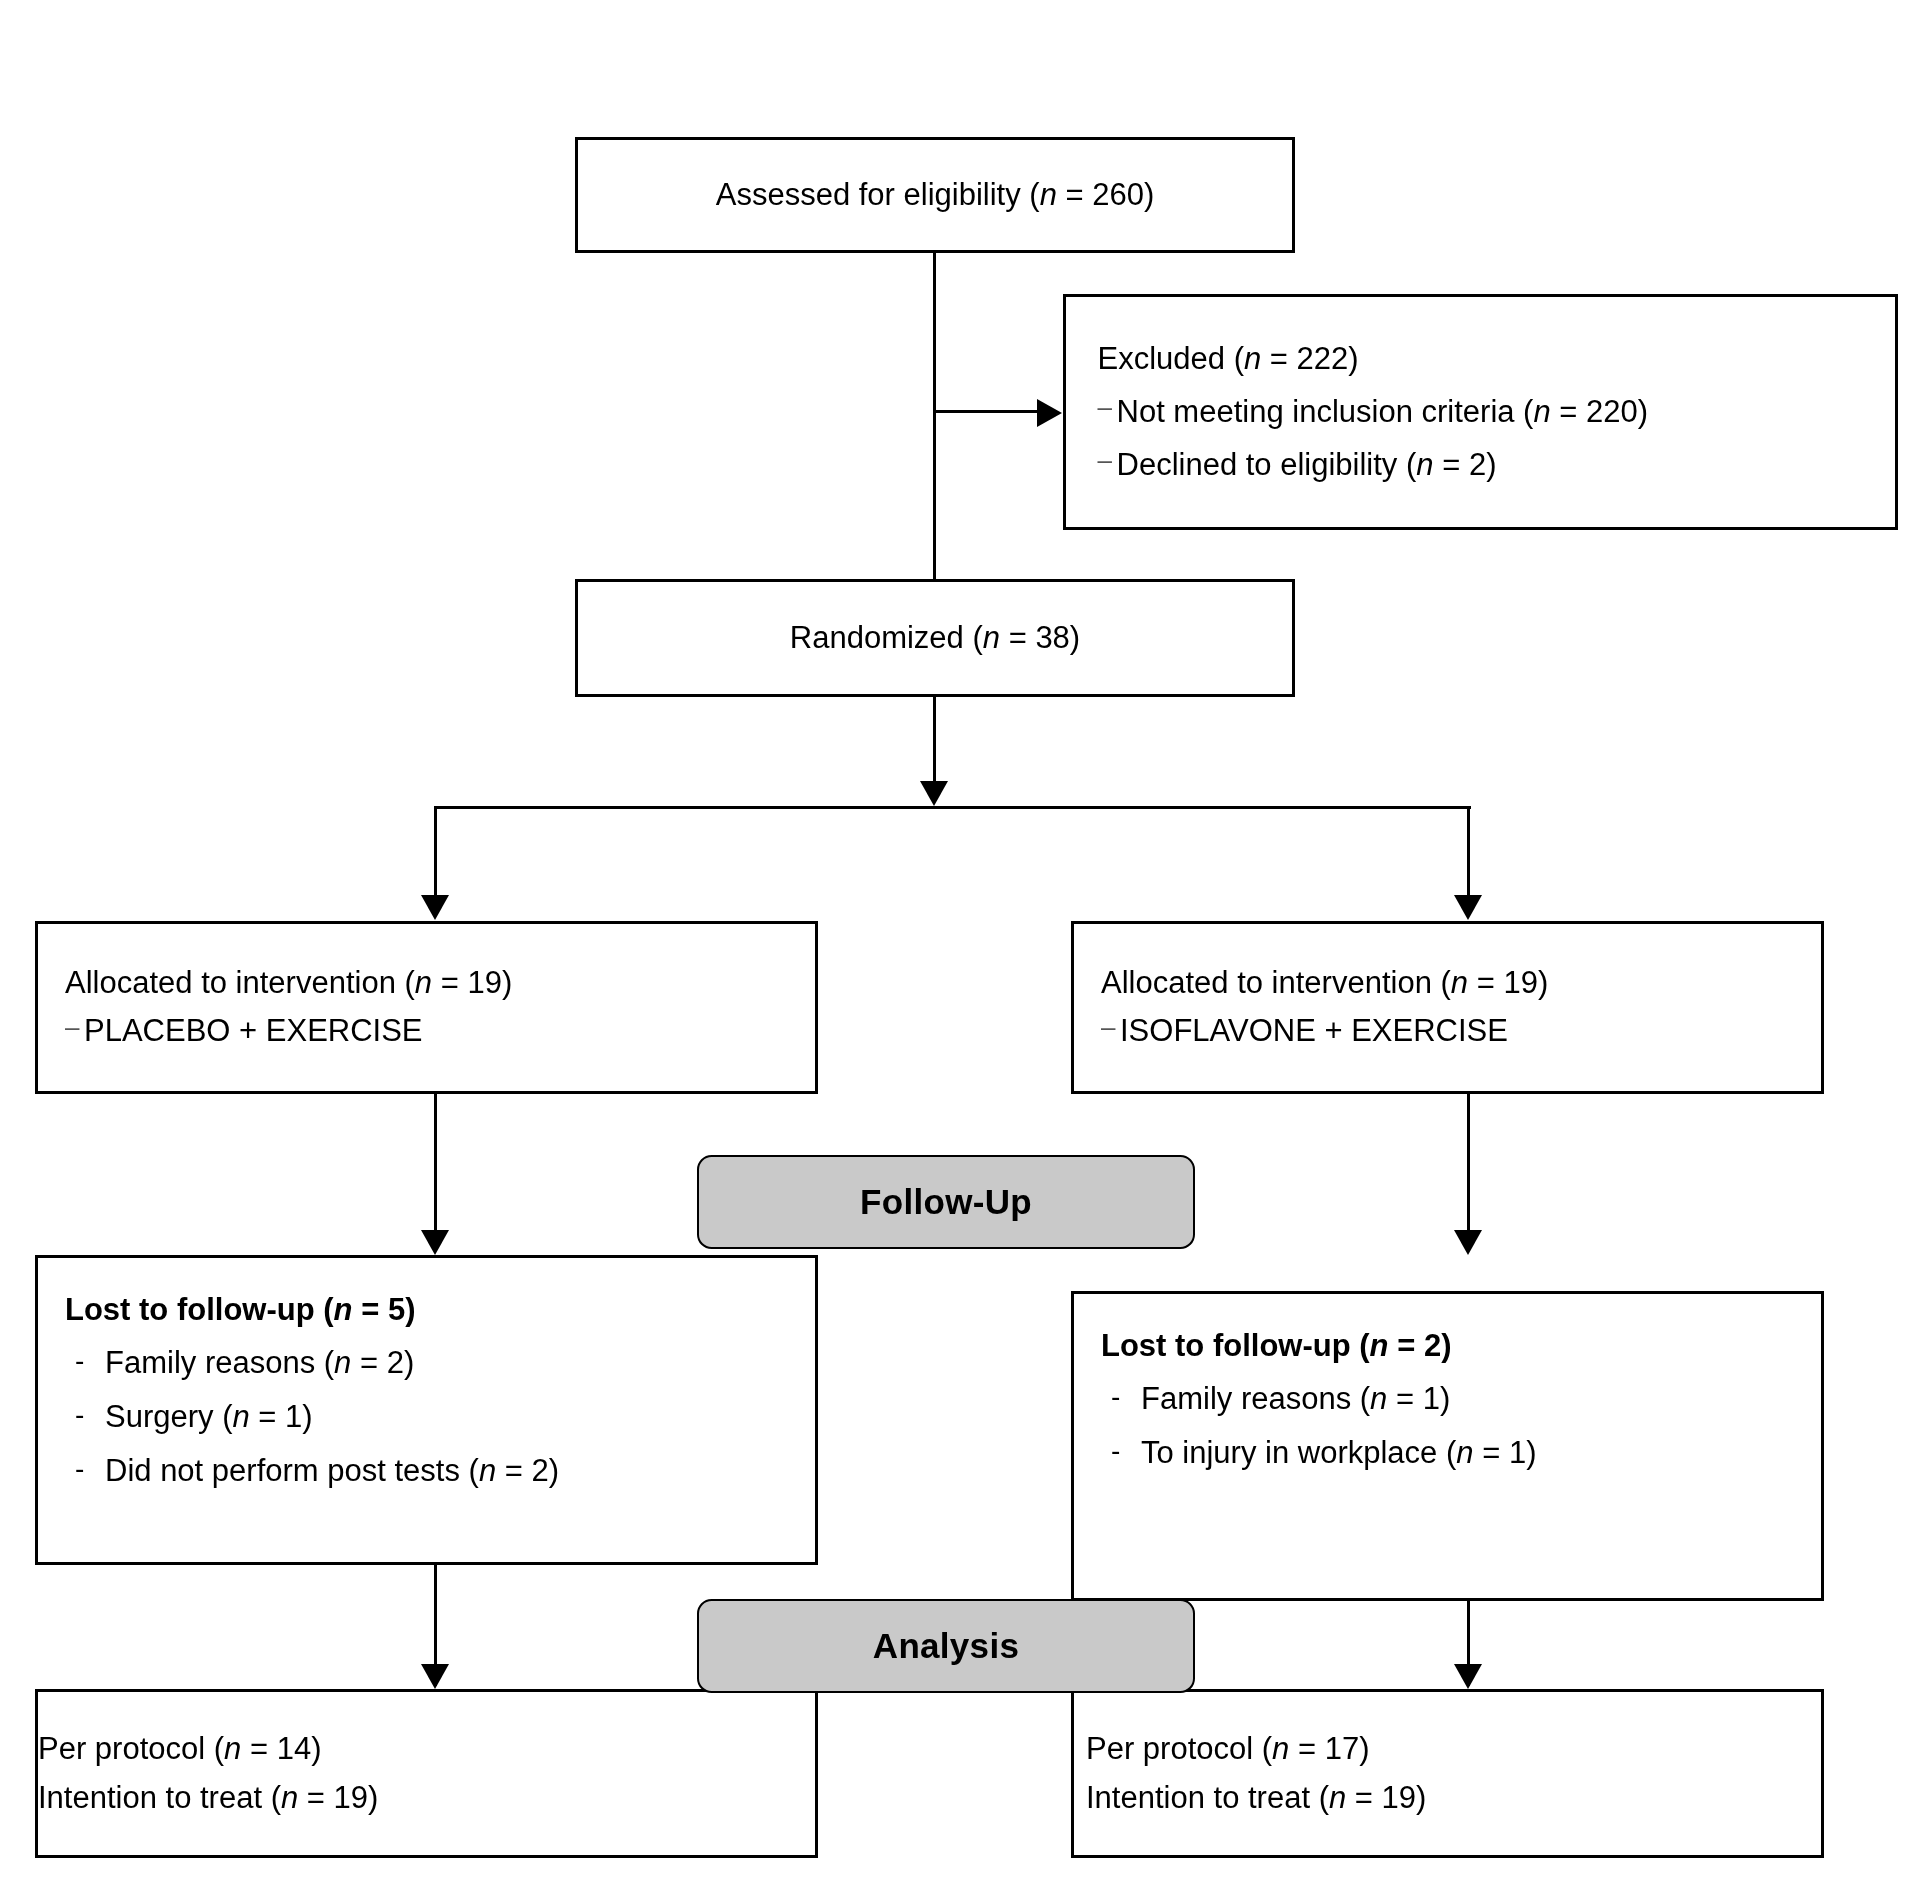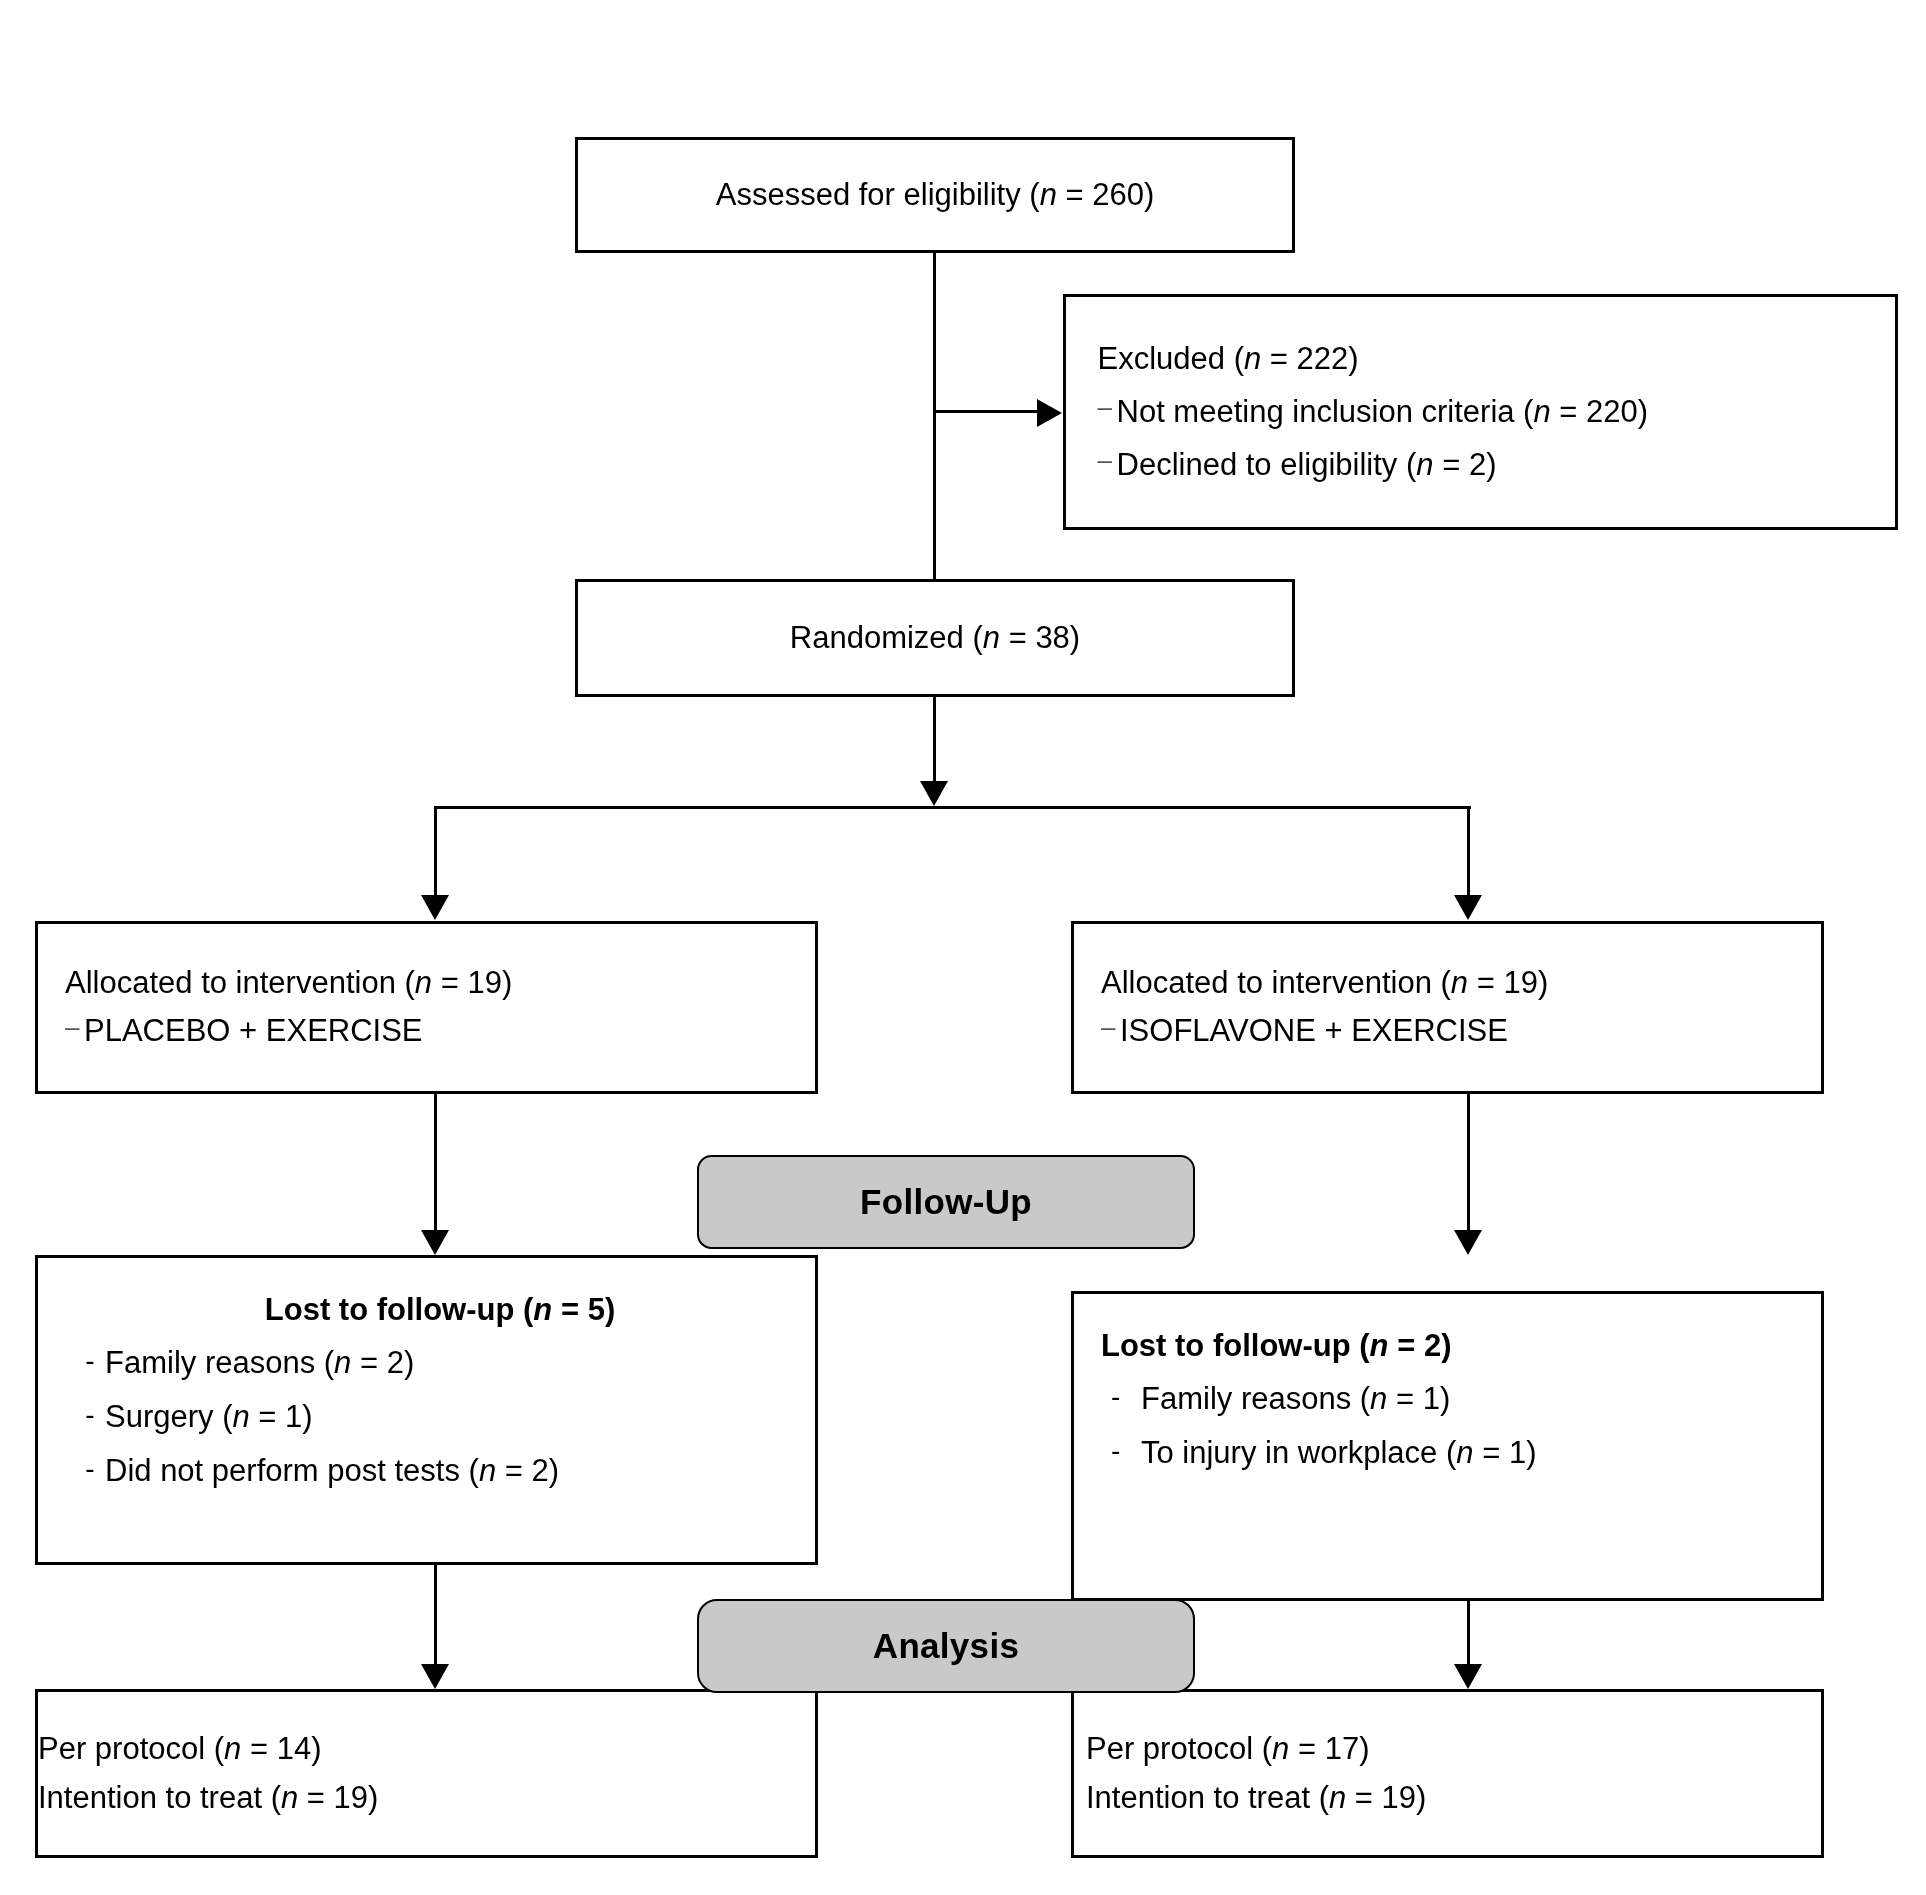--- a/index.html
+++ b/index.html
@@ -172,21 +172,21 @@
   <div class="abs vline" style="left:434px; top:1093px; width:3.4px; height:138px;"></div>
   <div class="abs arrow-down" style="left:421px; top:1230px;"></div>
 
   <div class="abs vline" style="left:1467px; top:1093px; width:3.4px; height:138px;"></div>
   <div class="abs arrow-down" style="left:1454px; top:1230px;"></div>
 
   <div class="abs stage" style="left:697px; top:1155px; width:498px; height:94px;">
     <span>Follow-Up</span>
   </div>
 
-  <div class="abs box" style="left:35px; top:1255px; width:783px; height:310px; padding-left:27px; justify-content:flex-start; padding-top:31.5px;text-align:center;">
+  <div class="abs box" style="left:35px; top:1255px; width:783px; height:310px; padding-left:27px; justify-content:flex-start; padding-top:31.5px;">
     <div class="line bold">
       <span>Lost to follow-up (</span><span class="ital">n</span><span> = </span><span>5</span><span>)</span>
     </div>
     <div class="listrow" style="margin-top:13.5px; padding-left:10px;">
       <span class="dash-bold">-</span>
       <span><span>Family reasons (</span><span class="ital">n</span><span> = </span><span>2</span><span>)</span></span>
     </div>
     <div class="listrow" style="margin-top:13.5px; padding-left:10px;">
       <span class="dash-bold">-</span>
       <span><span>Surgery (</span><span class="ital">n</span><span> = </span><span>1</span><span>)</span></span>
@@ -210,21 +210,21 @@
       <span><span>To injury in workplace (</span><span class="ital">n</span><span> = </span><span>1</span><span>)</span></span>
     </div>
   </div>
 
   <div class="abs vline" style="left:434px; top:1565px; width:3.4px; height:121px;"></div>
   <div class="abs arrow-down" style="left:421px; top:1664px;"></div>
 
   <div class="abs vline" style="left:1467px; top:1565px; width:3.4px; height:121px;"></div>
   <div class="abs arrow-down" style="left:1454px; top:1664px;"></div>
 
-  <div class="abs stage" style="left:697px; top:1599px; width:498px; height:94px;border-radius:20px;">
+  <div class="abs stage" style="left:697px; top:1599px; width:498px; height:94px;">
     <span>Analysis</span>
   </div>
 
   <div class="abs box" style="left:35px; top:1689px; width:783px; height:169px; ">
     <div class="line">
       <span>Per protocol (</span><span class="ital">n</span><span> = </span><span>14</span><span>)</span>
     </div>
     <div class="line" style="margin-top:9px;">
       <span>Intention to treat (</span><span class="ital">n</span><span> = </span><span>19</span><span>)</span>
     </div>

